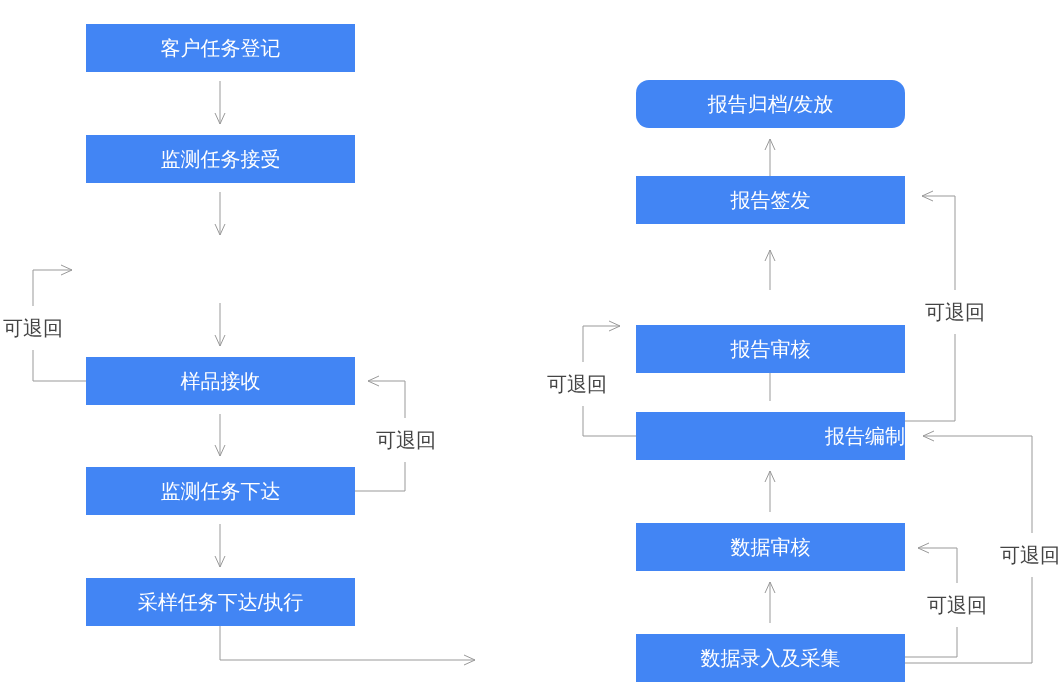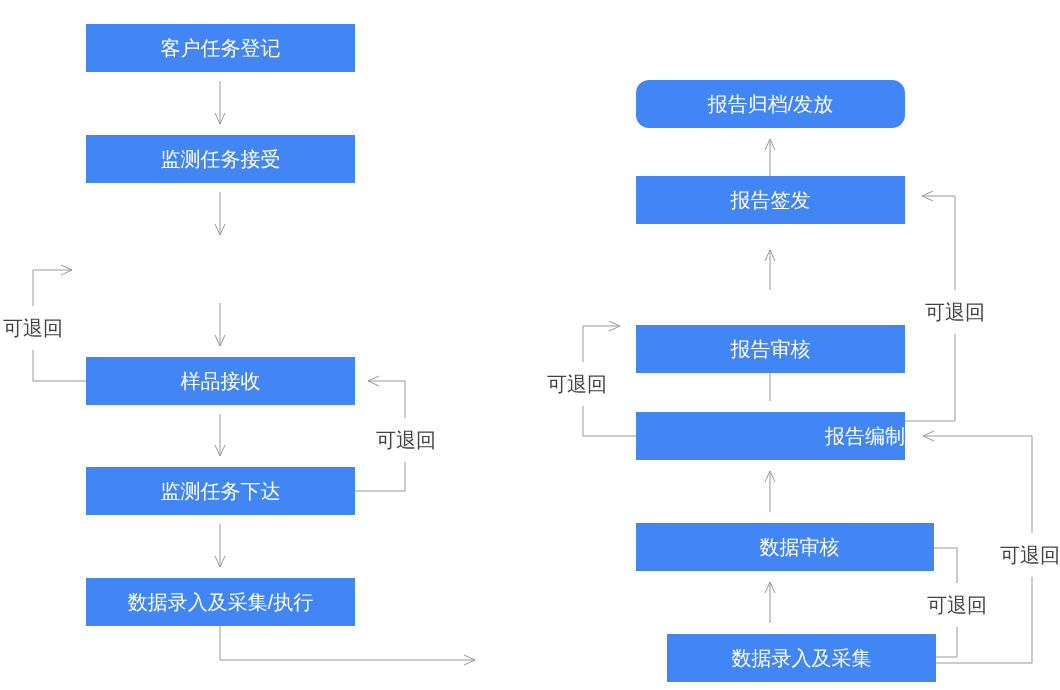--- a/index.html
+++ b/index.html
@@ -83,28 +83,28 @@
     <path class="conn" d="M636,436 H583 V326 H620" marker-end="url(#arrow)"></path>
     <path class="conn" d="M905,421 H955 V196 H922" marker-end="url(#arrow)"></path>
     <path class="conn" d="M905,663 H1032 V436 H923" marker-end="url(#arrow)"></path>
     <path class="conn" d="M905,657 H957 V548 H918" marker-end="url(#arrow)"></path>
   </svg>
 
   <div class="node" style="left:86px;  top:24px;">客户任务登记</div>
   <div class="node" style="left:86px;  top:135px;">监测任务接受</div>
   <div class="node" style="left:86px;  top:467px;">监测任务下达</div>
   <div class="node" style="left:86px;  top:357px;">样品接收</div>
-  <div class="node" style="left:86px;  top:578px;">数据录入及采集/执行</div>
+  <div class="node" style="left:86px;  top:578px;">采样任务下达/执行</div>
 
   <div class="node" style="left:636px; top:80px;border-radius:13px;">报告归档/发放</div>
   <div class="node" style="left:636px; top:176px;">报告签发</div>
   <div class="node" style="left:636px; top:301px;margin-top:24px;">报告审核</div>
   <div class="node" style="left:636px; top:412px;text-align:right;">报告编制</div>
-  <div class="node" style="left:636px; top:523px;padding-left:29px;">数据审核</div>
-  <div class="node" style="left:636px; top:634px;margin-left:31px;">数据录入及采集</div>
+  <div class="node" style="left:636px; top:523px;">数据审核</div>
+  <div class="node" style="left:636px; top:634px;">数据录入及采集</div>
 
   <div class="return-label" style="left:33px;   top:328px;">可退回</div>
   <div class="return-label" style="left:406px;  top:440px;">可退回</div>
   <div class="return-label" style="left:577px;  top:384px;">可退回</div>
   <div class="return-label" style="left:955px;  top:312px;">可退回</div>
   <div class="return-label" style="left:957px;  top:605px;">可退回</div>
   <div class="return-label" style="left:1030px; top:555px;">可退回</div>
 
 </div>
 

